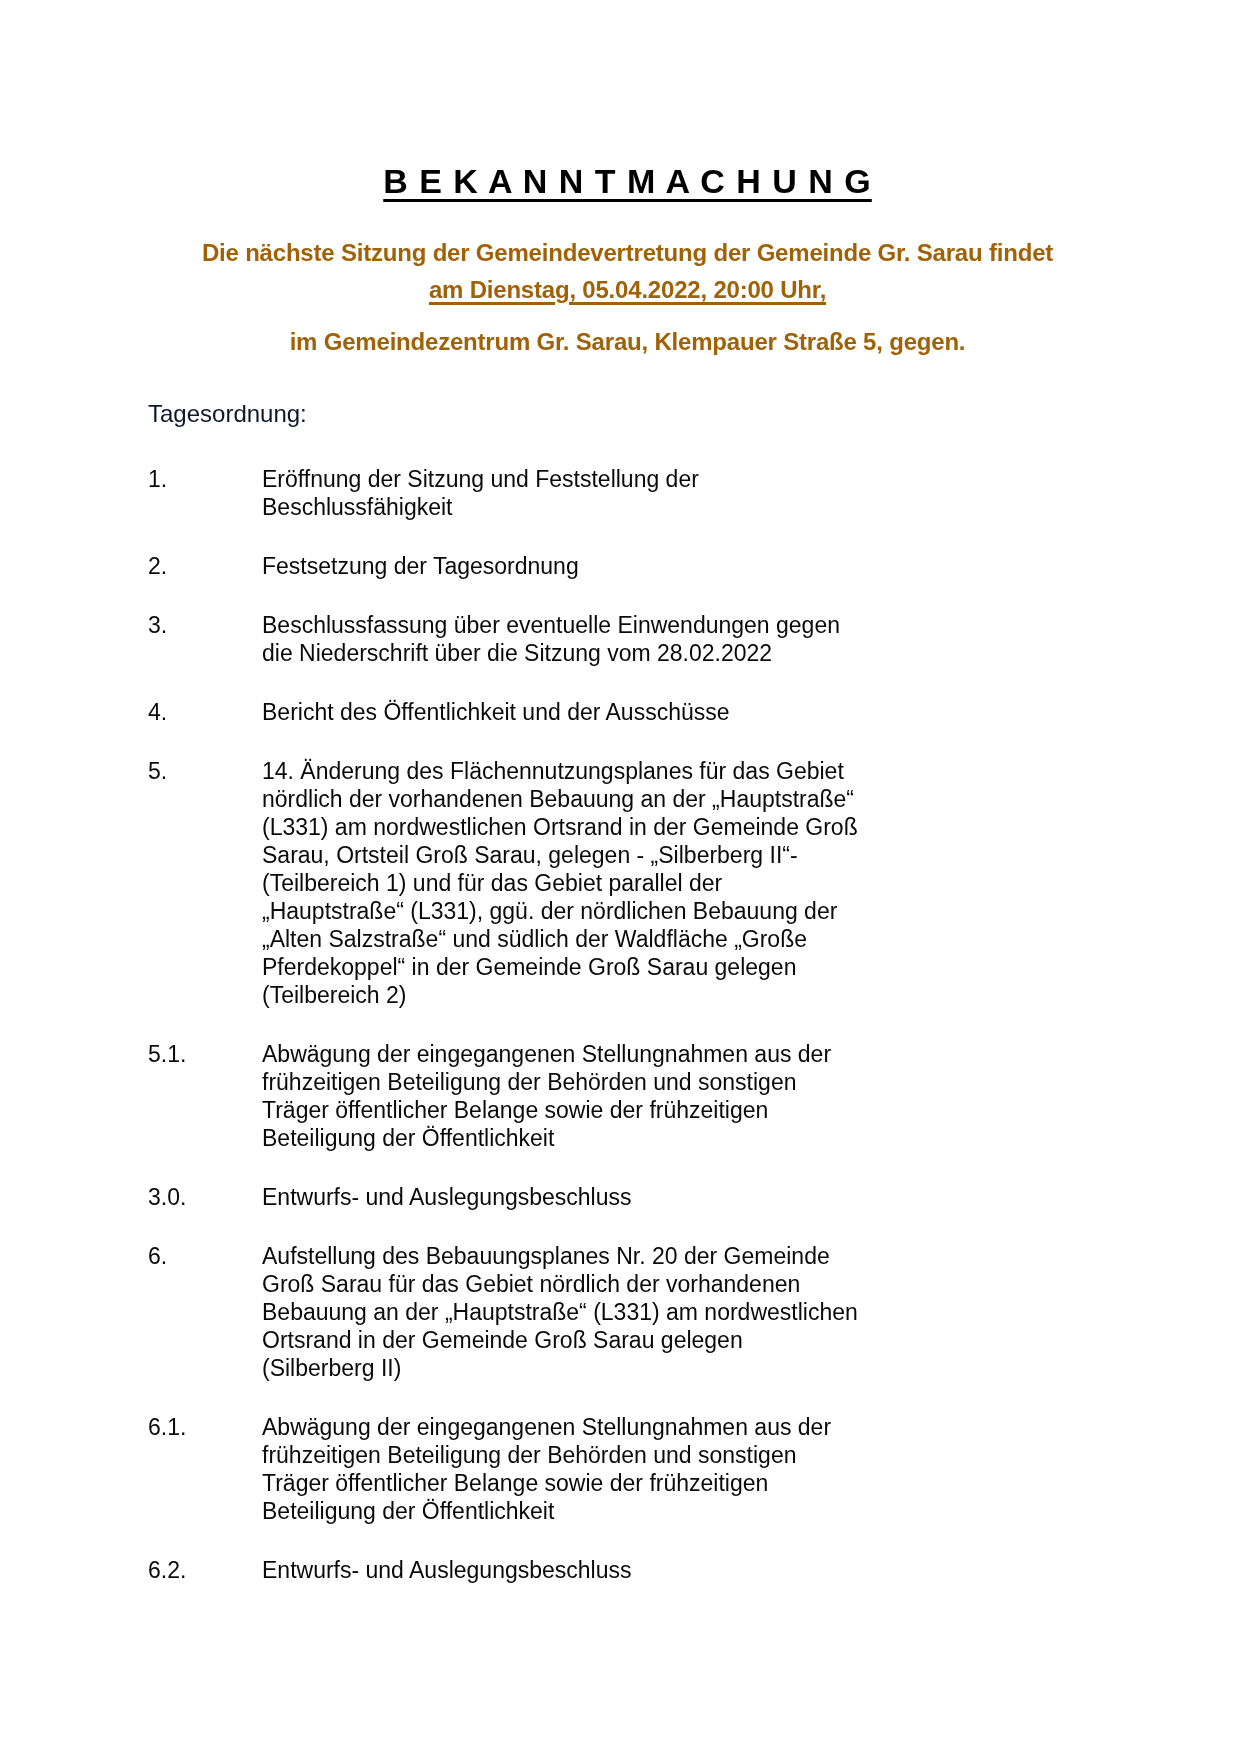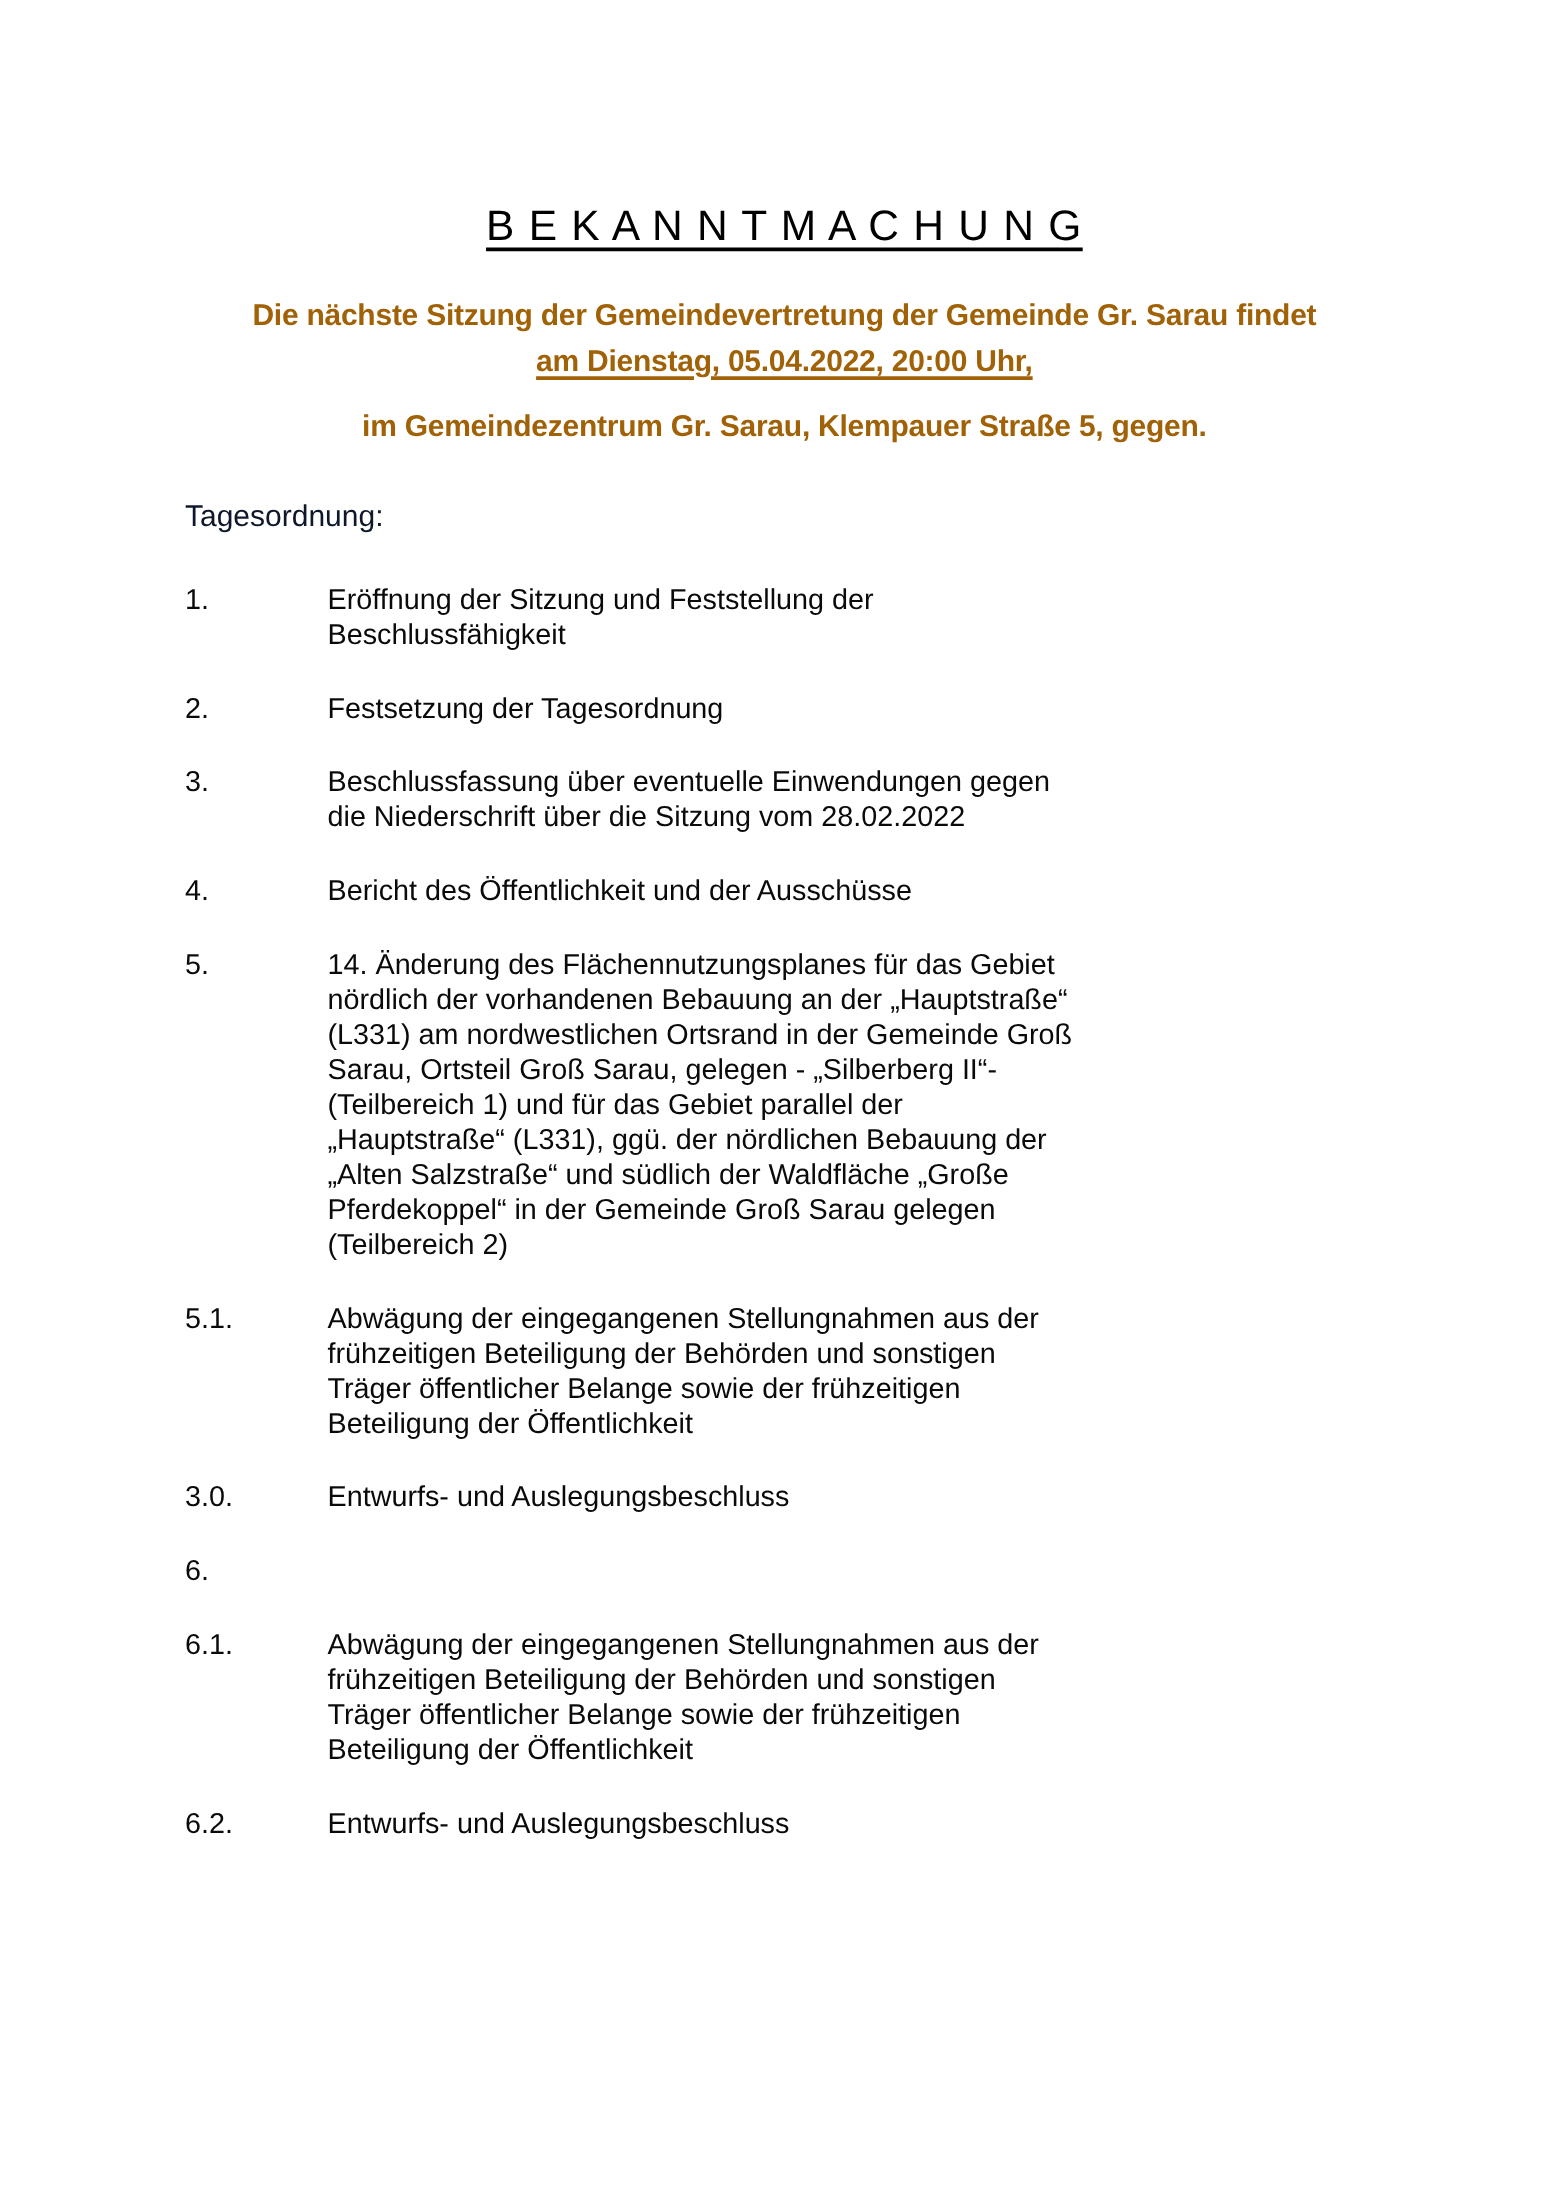--- a/index.html
+++ b/index.html
@@ -16,21 +16,21 @@
   }
   .content {
     box-sizing: border-box;
     padding: 0 133px 0 148px;
   }
   .doc-title {
     margin-top: 161px;
     text-align: center;
     font-size: 34px;
     line-height: 1.2;
-    font-weight: normal;
+    font-weight: bold;
     letter-spacing: 1px;
     color: #000;
     text-decoration: underline;
     text-decoration-thickness: 3px;
     text-underline-offset: 6px;
     white-space: nowrap;
   }
   .intro-line {
     text-align: center;
     font-size: 24px;
@@ -133,20 +133,25 @@
 Beteiligung der Öffentlichkeit</div>
       </div>
 
       <div class="agenda-item">
         <div class="item-number">3.0.</div>
         <div class="item-text">Entwurfs- und Auslegungsbeschluss</div>
       </div>
 
       <div class="agenda-item">
         <div class="item-number">6.</div>
+        <div class="item-text">Aufstellung des Bebauungsplanes Nr. 20 der Gemeinde
+Groß Sarau für das Gebiet nördlich der vorhandenen
+Bebauung an der „Hauptstraße“ (L331) am nordwestlichen
+Ortsrand in der Gemeinde Groß Sarau gelegen
+(Silberberg II)</div>
       </div>
 
       <div class="agenda-item">
         <div class="item-number">6.1.</div>
         <div class="item-text">Abwägung der eingegangenen Stellungnahmen aus der
 frühzeitigen Beteiligung der Behörden und sonstigen
 Träger öffentlicher Belange sowie der frühzeitigen
 Beteiligung der Öffentlichkeit</div>
       </div>
 

